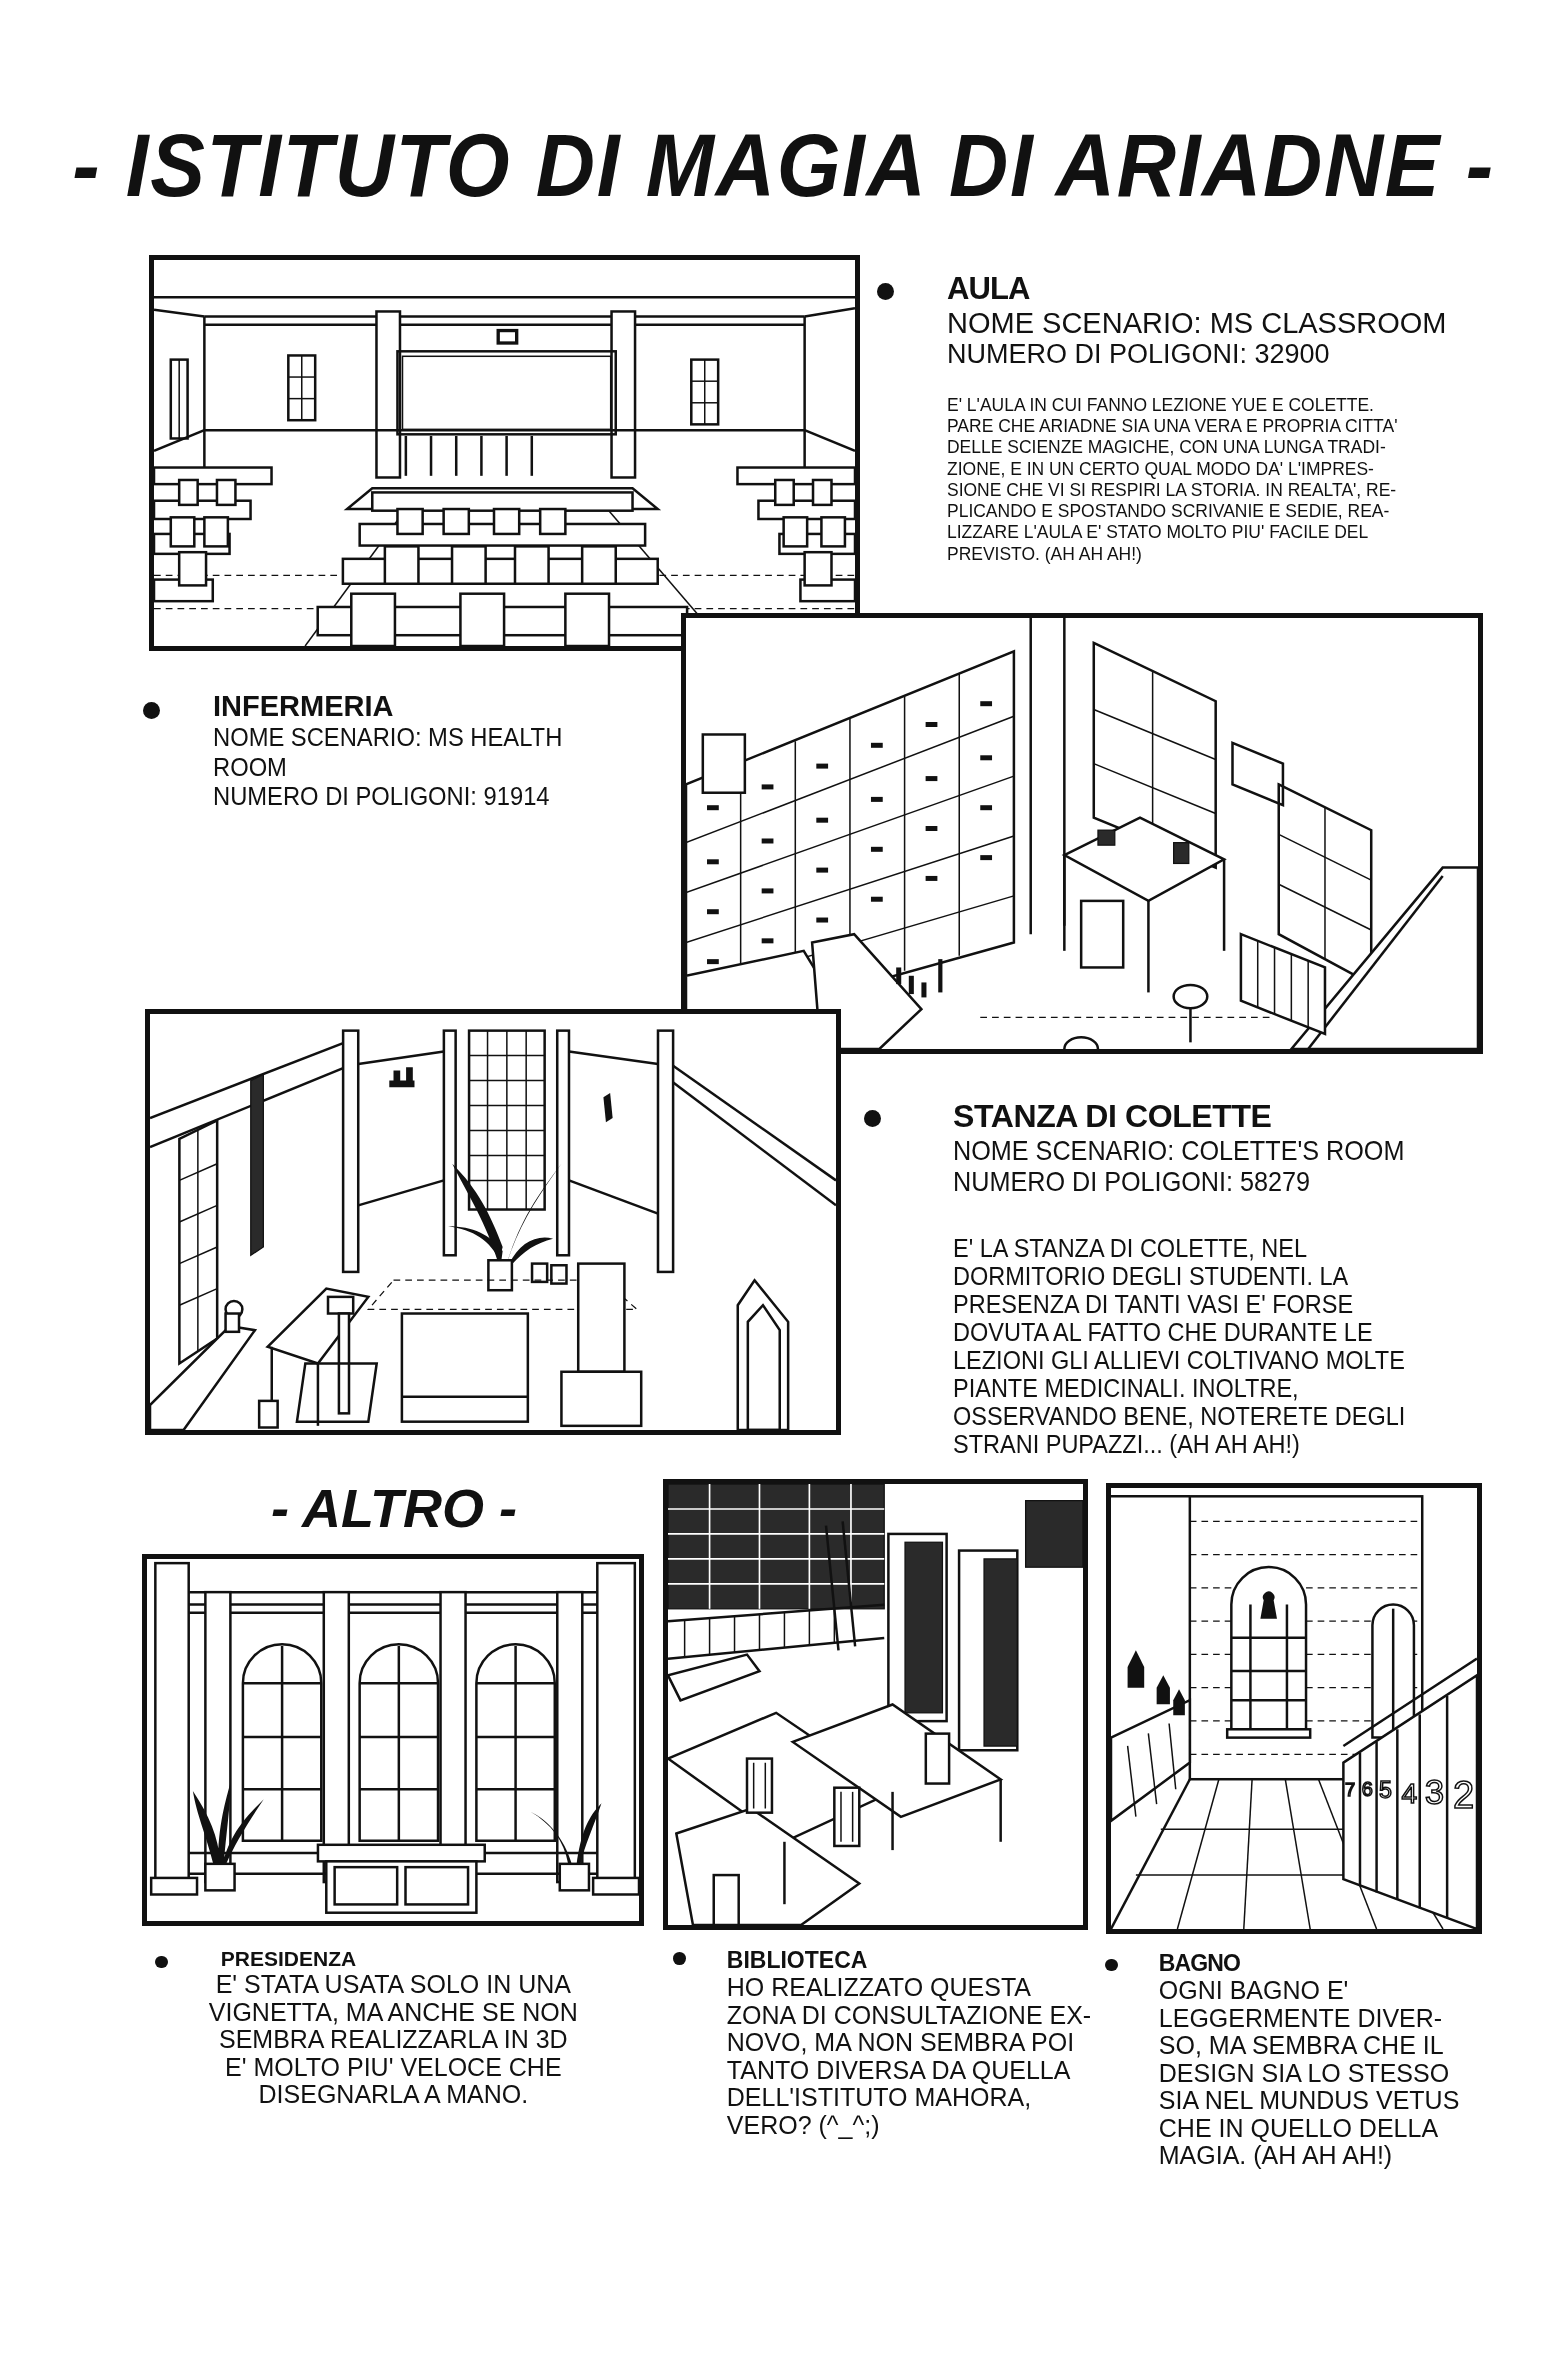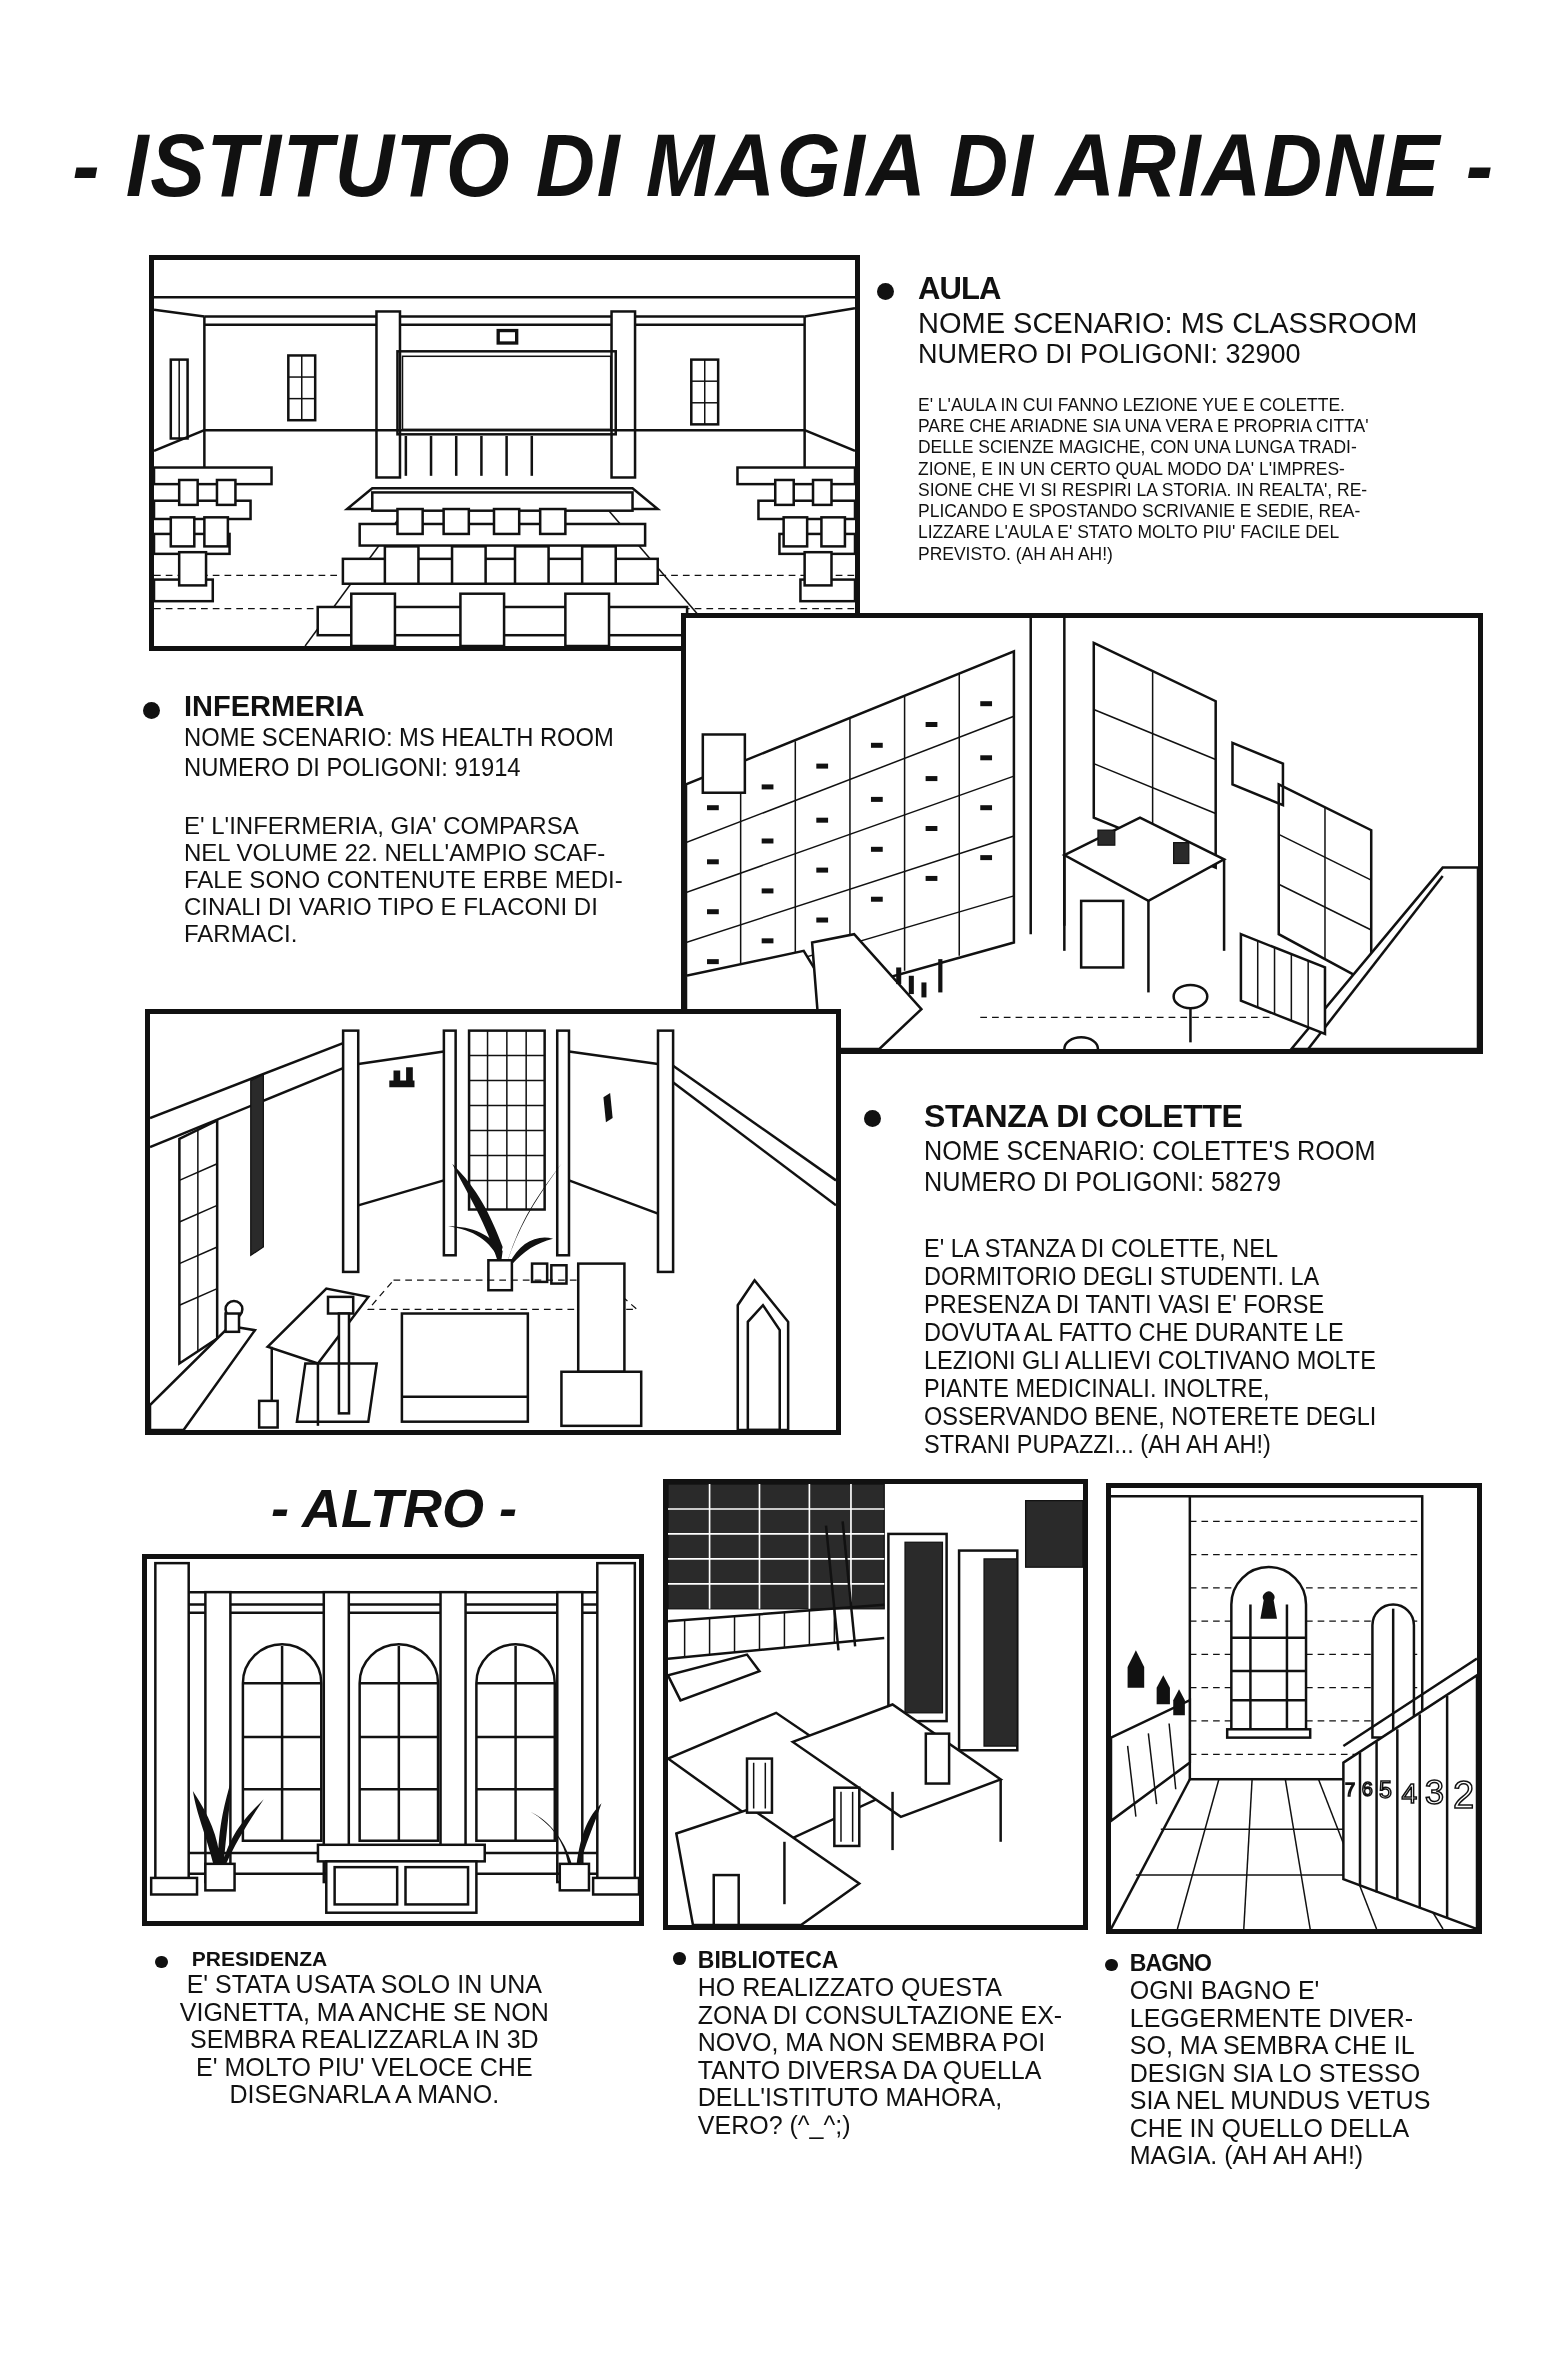--- a/index.html
+++ b/index.html
@@ -5,21 +5,21 @@
   html, body { margin: 0; padding: 0; background: #ffffff; }
   body { width: 1567px; height: 2377px; position: relative; overflow: hidden; color: #111; font-family: "Liberation Sans", sans-serif; }
   .title {
     position: absolute; left: 0; top: 119px; width: 1567px; text-align: center;
     font-family: "Liberation Sans", sans-serif; font-weight: 900; font-style: italic;
     font-size: 82px; letter-spacing: 1.7px; transform: scaleY(1.08);
   }
   .panel { position: absolute; border: 5.1px solid #111; background: #fff; box-sizing: border-box; overflow: hidden; }
   .panel svg { width: 100%; height: 100%; display: block; }
   .block { position: absolute; font-family: "Liberation Sans", sans-serif; color: #111; }
-  .bullet-line { display: flex; align-items: flex-start; }
+  .bullet-line { display: flex; align-items: flex-start; gap: 29px; }
   .dot { width: 17px; height: 17px; border-radius: 50%; background: #111; flex: none; }
   .heading { font-weight: 700; }
   .meta { line-height: 1.12; }
   .body-text { line-height: 1.12; white-space: pre-line; }
   .sub-title {
     position: absolute; font-weight: 900; font-style: italic; font-size: 54px; text-align: center;
   }
   svg .st { stroke: #111; fill: none; stroke-width: 3; }
   svg .thin { stroke: #111; fill: none; stroke-width: 1.8; }
   svg .fill { fill: #111; stroke: none; }
@@ -227,25 +227,20 @@
   </svg>
 </div>
 
 <div class="block" style="left:143px; top:690px; width:528px;">
   <div class="bullet-line">
     <span class="dot" style="margin-top:12px; margin-right:24px;"></span>
     <div>
       <div class="heading" style="font-size:29px;">INFERMERIA</div>
       <div class="meta" style="font-size:26.4px; transform:scaleX(0.9); transform-origin:left;">NOME SCENARIO: MS HEALTH ROOM</div>
       <div class="meta" style="font-size:26.4px; transform:scaleX(0.9); transform-origin:left;">NUMERO DI POLIGONI: 91914</div>
-      <div class="body-text" style="font-size:24px; margin-top:31px;">E' L'INFERMERIA, GIA' COMPARSA
-NEL VOLUME 22. NELL'AMPIO SCAF-
-FALE SONO CONTENUTE ERBE MEDI-
-CINALI DI VARIO TIPO E  FLACONI DI
-FARMACI.</div>
     </div>
   </div>
 </div>
 
 <div class="panel" style="left:145px; top:1009px; width:696px; height:426px;">
   <svg viewBox="0 0 817 500" preserveAspectRatio="none">
 
     <line class="st" x1="0" y1="125" x2="230" y2="35"></line>
       <line class="st" x1="0" y1="160" x2="230" y2="65"></line>
     <line class="st" x1="620" y1="60" x2="817" y2="200"></line>

